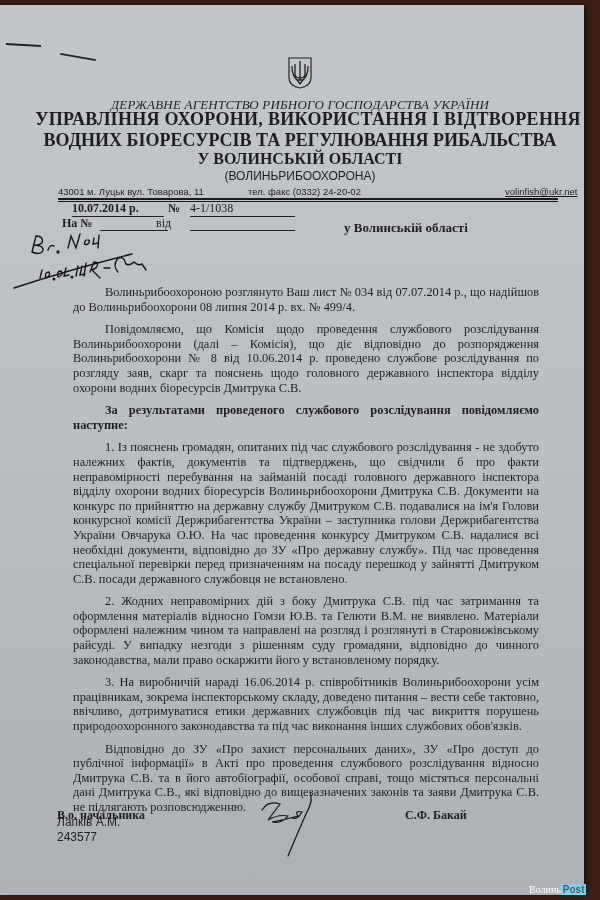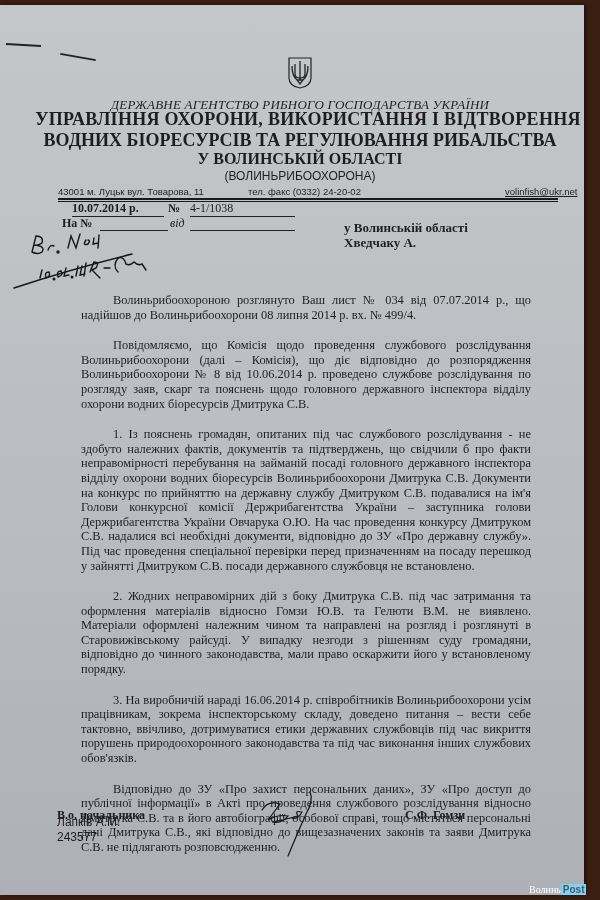--- a/index.html
+++ b/index.html
@@ -28,29 +28,29 @@
   .contacts { position:absolute; top:181px; font-size:9.5px; font-family:"Liberation Sans", sans-serif; white-space:nowrap; }
   .c-addr { left:58px; } .c-tel { left:248px; } .c-email { left:505px; text-decoration:underline; }
   .rule { position:absolute; left:58px; width:500px; background:#1a1a1a; }
   .rule1 { top:193px; height:2px; } .rule2 { top:196px; height:1px; }
   .regline { position:absolute; font-size:12px; font-weight:bold; white-space:nowrap; }
   .r-date { left:72px; top:196px; border-bottom:1px solid #222; width:92px; }
   .r-num-l { left:168px; top:196px; }
   .r-num { left:190px; top:196px; border-bottom:1px solid #222; width:105px; font-weight:normal; }
   .r-na { left:62px; top:211px; }
   .r-na-line { position:absolute; left:100px; top:225px; width:68px; border-bottom:1px solid #222; }
-  .r-vid { left:170px; top:211px; font-weight:normal;font-style:italic; }
+  .r-vid { left:156px; top:211px; font-weight:normal; }
   .r-vid-line { position:absolute; left:190px; top:225px; width:105px; border-bottom:1px solid #222; }
   .addressee { position:absolute; left:344px; top:216px; font-size:13px; font-weight:bold; line-height:14.5px; }
   .hand { position:absolute; left:8px; top:225px; width:160px; height:60px; }
   .body-text {
     position:absolute; left:65px; top:272px; width:482px;
     font-size:12.4px; line-height:14.6px; text-align:justify;
   }
-  .body-text p { margin:16px; }
+  .body-text p { margin:8px; }
   .ind { text-indent:32px; }
   .bold { font-weight:bold; }
   .sig-row { position:absolute; top:803px; font-size:12px; font-weight:bold; }
   .sig-title { left:57px; } .sig-name { left:405px; }
   .signature { position:absolute; left:258px; top:785px; width:60px; height:70px; }
   .exec { position:absolute; left:57px; top:810px; font-size:12px; line-height:15px; font-family:Liberation Sans, sans-serif; }
   .watermark { position:absolute; left:529px; top:884px; font-size:10px; color:#fff; white-space:nowrap; font-family:"Liberation Serif", serif; }
   .watermark .post { background:#7dd3fc; color:#555; padding:0 2px; font-family:"Liberation Sans", sans-serif; font-weight:bold; }
 </style>
 </head>
@@ -100,40 +100,40 @@
       <circle cx="64" cy="47" r="0.8"></circle>
       <path d="M68 46 L70 36 M74 36 L72 45 L77 44 M78 33 L76 46"></path>
       <path d="M82 42 L86 32 Q92 32 88 38 L84 40 L92 48"></path>
       <path d="M96 38 H102"></path>
       <path d="M110 42 Q104 36 110 28 Q116 26 118 34 Q122 36 126 32 Q130 36 134 34 L138 40"></path>
     </g>
   </svg>
 
   <div class="addressee">
     <div>у Волинській області</div>
-    <div>Хведчаку А.</div>
   </div>
 
   <div class="body-text">
     <p class="ind">Волиньрибоохороною розглянуто Ваш лист № 034 від 07.07.2014 р., що надійшов до Волиньрибоохорони 08 липня 2014 р. вх. № 499/4.</p>
     <p class="ind">Повідомляємо, що Комісія щодо проведення службового розслідування Волиньрибоохорони (далі – Комісія), що діє відповідно до розпорядження Волиньрибоохорони № 8 від 10.06.2014 р. проведено службове розслідування по розгляду заяв, скарг та пояснень щодо головного державного інспектора відділу охорони водних біоресурсів Дмитрука С.В.</p>
+    <p class="ind bold">За результатами проведеного службового розслідування повідомляємо наступне:</p>
     <p class="ind">1.   Із пояснень громадян, опитаних під час службового розслідування - не здобуто належних фактів, документів та підтверджень, що свідчили б про факти неправомірності перебування на займаній посаді головного державного інспектора відділу охорони водних біоресурсів Волиньрибоохорони Дмитрука С.В. Документи на конкурс по прийняттю на державну службу Дмитруком С.В. подавалися на ім'я Голови конкурсної комісії Держрибагентства України – заступника голови Держрибагентства України Овчарука О.Ю. На час проведення конкурсу Дмитруком С.В. надалися всі необхідні документи, відповідно до ЗУ «Про державну службу». Під час проведення спеціальної перевірки перед призначенням на посаду перешкод у зайнятті Дмитруком С.В. посади державного службовця не встановлено.</p>
     <p class="ind">2.   Жодних неправомірних дій з боку Дмитрука С.В. під час затримання та оформлення матеріалів відносно Гомзи Ю.В. та Гелюти В.М. не виявлено. Матеріали оформлені належним чином та направлені на розгляд і розглянуті в Старовижівському райсуді. У випадку незгоди з рішенням суду громадяни, відповідно до чинного законодавства, мали право оскаржити його у встановленому порядку.</p>
     <p class="ind">3.   На виробничій нараді 16.06.2014 р. співробітників Волиньрибоохорони усім працівникам, зокрема інспекторському складу, доведено питання – вести себе тактовно, ввічливо, дотримуватися етики державних службовців під час викриття порушень природоохоронного законодавства та під час виконання інших службових обов'язків.</p>
     <p class="ind">Відповідно до ЗУ «Про захист персональних даних», ЗУ «Про доступ до публічної інформації» в Акті про проведення службового розслідування відносно Дмитрука С.В. та в його автобіографії, особової справі, тощо містяться персональні дані Дмитрука С.В., які відповідно до вищезазначених законів та заяви Дмитрука С.В. не підлягають розповсюдженню.</p>
   </div>
 
   <div class="sig-row sig-title">В.о. начальника</div>
   <svg class="signature" viewBox="0 0 60 70">
     <g fill="none" stroke="#15151a" stroke-width="1.2" stroke-linecap="round">
       <path d="M4 20 Q10 10 22 14 Q16 22 10 30 Q20 24 30 26 Q24 34 14 32 Q26 30 40 26 Q36 20 44 22 Q40 30 34 28"></path>
       <path d="M52 2 Q56 10 48 24 Q40 42 30 66"></path>
     </g>
   </svg>
-  <div class="sig-row sig-name">С.Ф. Гомзи</div>
+  <div class="sig-row sig-name">С.Ф. Бакай</div>
 
   <div class="exec">
     <div>Лапків А.М.</div>
     <div>243577</div>
   </div>
 </div>
 
 <div class="watermark">
   <span>Волинь</span><span class="post">Post</span>
 </div>

